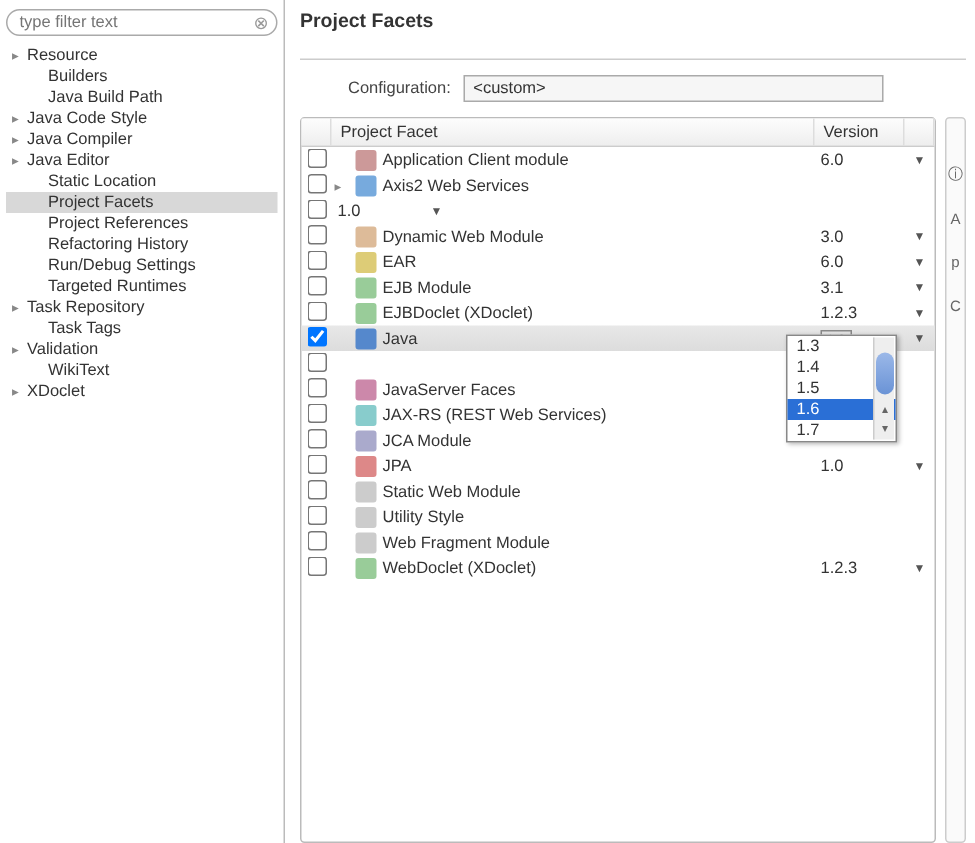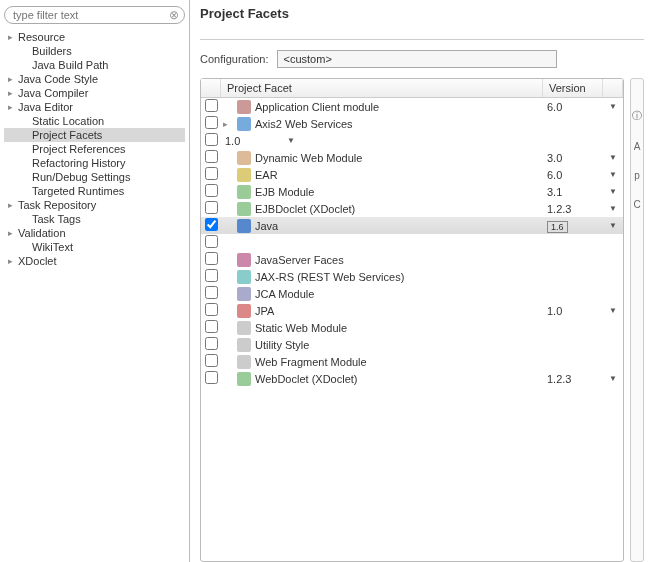--- a/index.html
+++ b/index.html
@@ -11,21 +11,21 @@
 .clear-x { position: absolute; right: 4px; top: 2px; width: 14px; height: 14px; color: #999; font-size: 12px; line-height: 14px; text-align: center; cursor: pointer; }
 .tree { list-style: none; }
 .tree li { padding: 1px 0 1px 4px; cursor: pointer; white-space: nowrap; }
 .tree .row { display: flex; align-items: center; }
 .tree .arrow { width: 10px; display: inline-block; color: #888; font-size: 9px; }
 .tree .indent { display: inline-block; width: 14px; }
 .tree li.selected { background: #d8d8d8; }
 .main { flex: 1; display: flex; flex-direction: column; padding: 6px 6px 0 10px; }
 .title { font-weight: bold; font-size: 13px; color: #333; border-bottom: 1px solid #ccc; padding-bottom: 18px; margin-bottom: 10px; }
 .config-row { display: flex; align-items: center; gap: 8px; margin-bottom: 10px; }
-.config-label { color: #444; }
+.config-label { color: #444; margin-left: 32px; }
 .config-select { flex: 0 0 280px; border: 1px solid #aaa; background: #f6f6f6; padding: 2px 6px; font-size: 11px; }
 .content-row { display: flex; gap: 6px; flex: 1; }
 .facet-table { flex: 1; border: 1px solid #bbb; border-radius: 3px; background: #fff; position: relative; }
 .table-header { display: flex; background: linear-gradient(#fdfdfd,#eee); border-bottom: 1px solid #ccc; font-size: 11px; }
 .th { padding: 3px 6px; border-right: 1px solid #ddd; }
 .th-check { width: 20px; }
 .th-facet { flex: 1; }
 .th-version { width: 60px; }
 .th-arrow { width: 20px; }
 .tbody { }
@@ -347,20 +347,32 @@
               <div class="td-facet">
                 <span class="expander"></span>
                 <span class="facet-icon" style="background: rgb(153, 204, 153); border-radius: 2px;"></span>
                 <span>WebDoclet (XDoclet)</span>
               </div>
               <div class="td-version">1.2.3</div>
               <div class="td-arrow">▼</div>
             </div>
           </div>
 
+        <div class="dropdown" id="dropdown">
+          <div class="opt">1.3</div>
+            <div class="opt">1.4</div>
+            <div class="opt">1.5</div>
+            <div class="opt sel">1.6</div>
+            <div class="opt">1.7</div>
+        <div class="scrollbar">
+            <div class="thumb"></div>
+            <div class="sbtn up">▴</div>
+            <div class="sbtn down">▾</div>
+          </div>
+          </div>
       </div>
 
       <div class="side-panel">
         <span>ⓘ</span>
         <span>A</span>
         <span>p</span>
         <span>C</span>
       </div>
     </div>
   </div>

